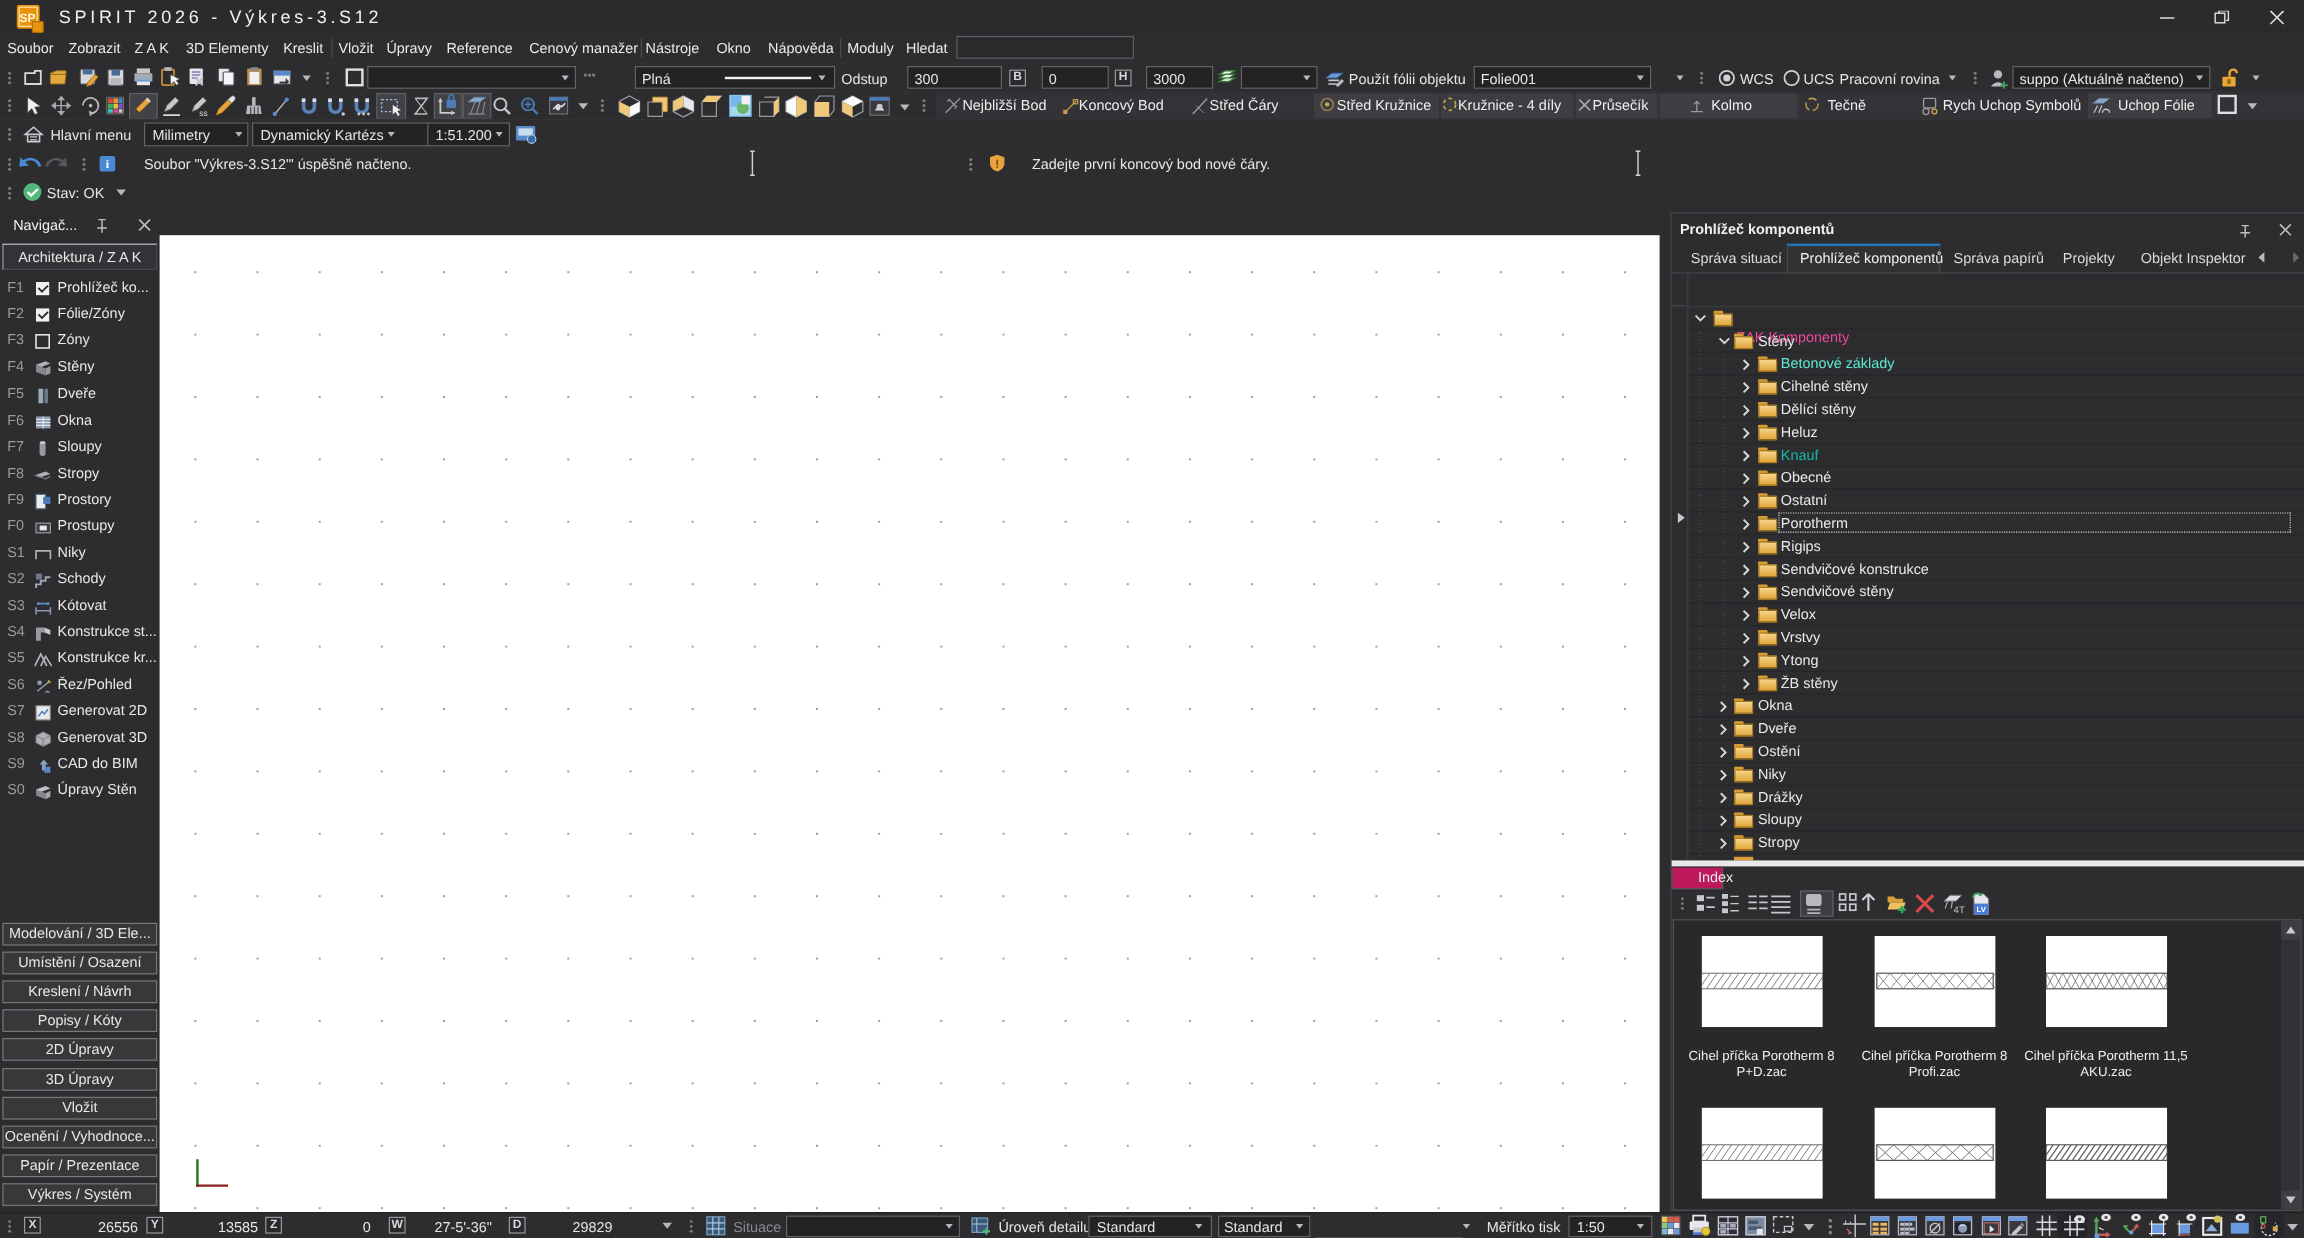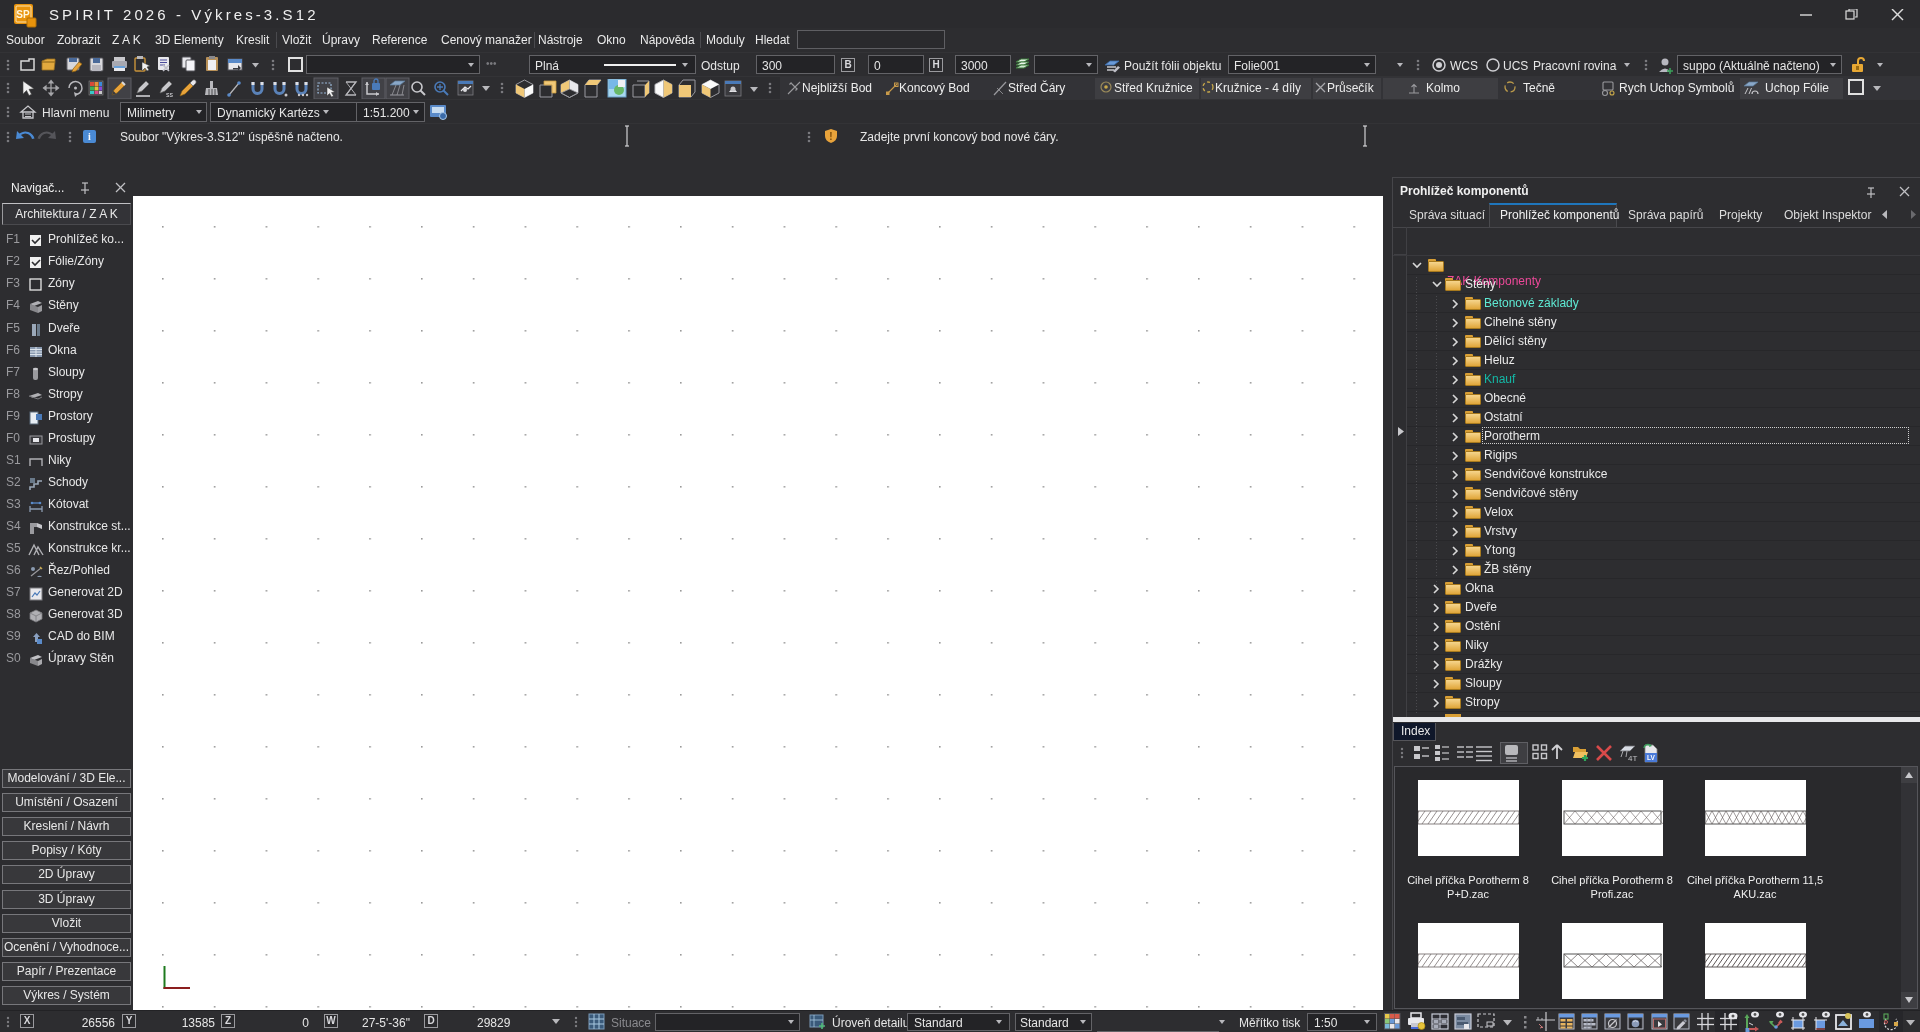--- a/index.html
+++ b/index.html
@@ -520,20 +520,33 @@
         </g>
       <g stroke="#d0d0d4" stroke-width="1.2">
           <line x1="1365" y1="2" x2="1365" y2="22"></line>
           <line x1="1363" y1="2" x2="1367" y2="2"></line>
           <line x1="1363" y1="22" x2="1367" y2="22"></line>
         </g>
     </svg>
     <span class="lbl" style="left:120px;top:6px">Soubor "Výkres-3.S12"' úspěšně načteno.</span>
     <span class="lbl" style="left:860px;top:6px">Zadejte první koncový bod nové čáry.</span>
   </div>
+  <div class="abs" id="tb5">
+    <svg class="abs" style="left:0;top:0" width="140" height="24">
+      <g fill="#7a7a7e">
+          <circle cx="8" cy="8" r="1.3"></circle>
+          <circle cx="8" cy="12" r="1.3"></circle>
+          <circle cx="8" cy="16" r="1.3"></circle>
+        </g>
+      <circle cx="27" cy="11" r="7.5" fill="#50b878"></circle>
+        <path d="M23 11 l3 3 5.5 -5.5" fill="none" stroke="#fff" stroke-width="2"></path>
+      <path d="M97 9 l8 0 -4 5 z" fill="#b8b8bc"></path>
+    </svg>
+    <span class="lbl" style="left:39px;top:5px">Stav: OK</span>
+  </div>
   <div class="abs" id="leftpanel">
     <span class="abs" style="left:11px;top:9px;font-weight:normal;color:#f0f0f0">Navigač...</span>
     <svg class="abs" style="left:78px;top:9px" width="50" height="14">
       <g stroke="#c0c0c4" stroke-width="1.2" fill="none">
           <line x1="7" y1="2" x2="7" y2="9"></line>
           <line x1="4" y1="2" x2="10" y2="2"></line>
           <line x1="3" y1="9" x2="11" y2="9"></line>
           <line x1="7" y1="9" x2="7" y2="13"></line>
         </g>
       <g stroke="#c0c0c4" stroke-width="1.3">
@@ -980,21 +993,21 @@
           <path d="M1 1 L5 5 L1 9" fill="none" stroke="#d8d8d8" stroke-width="1.6"></path>
         </svg>
         <span class="abs" style="left:52px;top:517.5px;width:17px;height:13px">
           <span class="abs" style="left:0;top:0;width:8px;height:4px;background:#d99f35;border-radius:1px 1px 0 0"></span>
           <span class="abs" style="left:0;top:2px;width:16px;height:11px;background:linear-gradient(#f6d58d,#e0a63a);border:1px solid #a87a1e;border-radius:1px"></span>
         </span>
         <span class="abs" style="left:72px;top:517.0px;color:#eaeaea;white-space:nowrap">Stropy</span>
       <span class="abs" style="left:52px;top:536px;width:16px;height:3px;background:#d99f35"></span>
     </div>
     <span class="abs" style="left:0;top:539px;width:528px;height:5px;background:#e8e8ea"></span>
-    <span class="abs" style="left:0;top:545px;width:43px;height:18px;background:#0f172a;border:1px solid #55555a;border-top:none;color:#e8e8e8;padding:1px 0 0 7px">Index</span>
+    <span class="abs" style="left:0;top:545px;width:43px;height:18px;background:#be185d;border:1px solid #55555a;border-top:none;color:#e8e8e8;padding:1px 0 0 21px">Index</span>
     <div class="abs" style="left:0;top:564px;width:528px;height:22px">
       <span class="abs snap-hl" style="left:107px;top:0;width:28px;height:22px;border:1px solid #5f5f64"></span>
       <svg class="abs" style="left:0;top:0" width="528" height="22">
         <g fill="#7a7a7e">
             <circle cx="9" cy="7" r="1.2"></circle>
             <circle cx="9" cy="11" r="1.2"></circle>
             <circle cx="9" cy="15" r="1.2"></circle>
           </g>
         <g transform="translate(21,3)">
             <rect x="0" y="1" width="6" height="5" fill="#c8c8cc"></rect>

